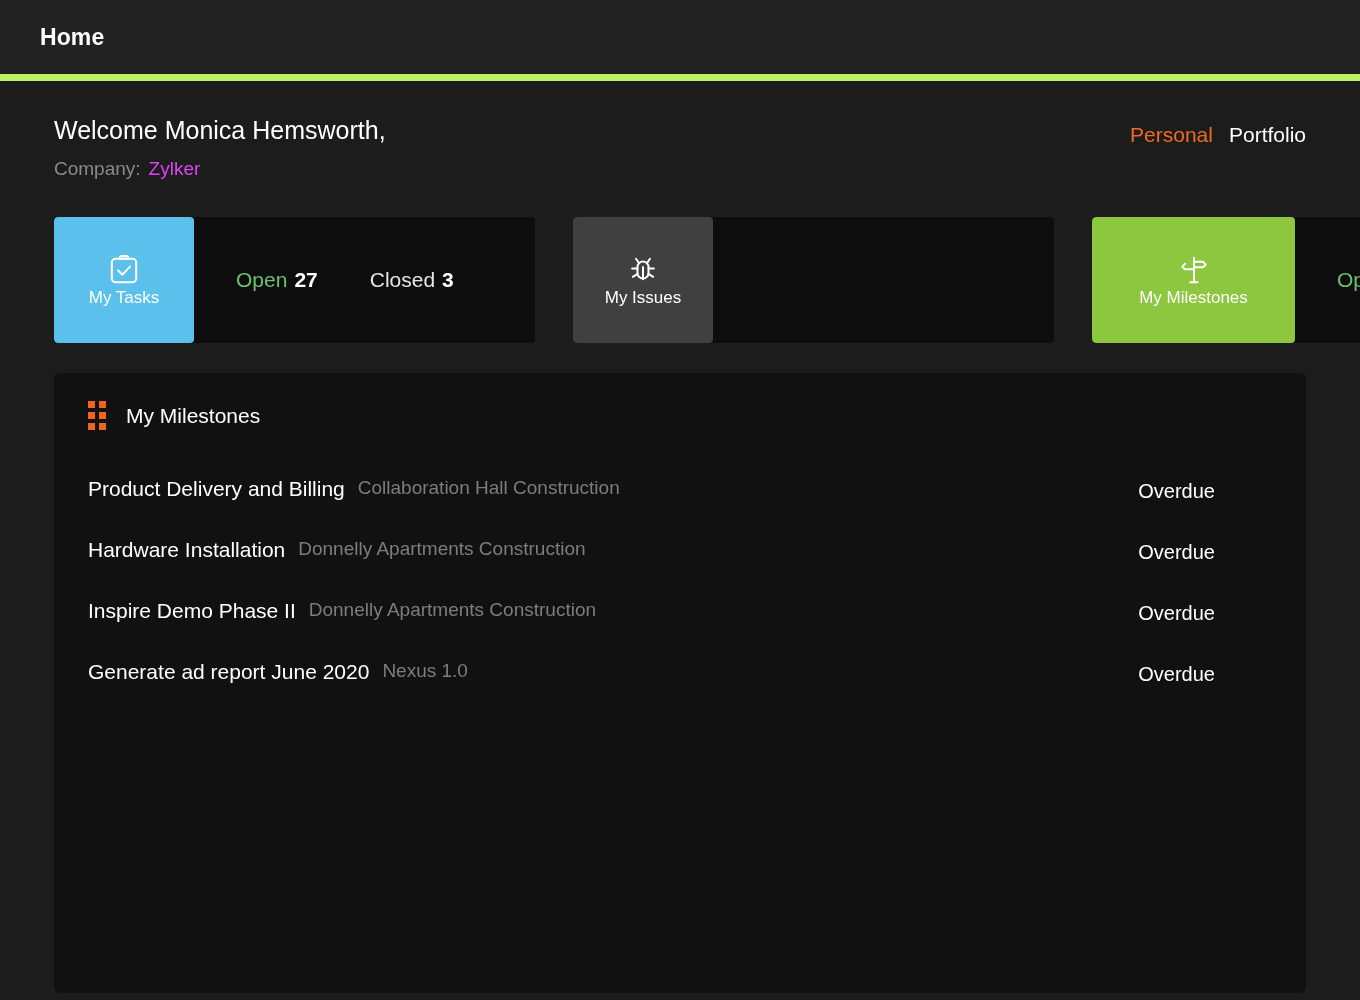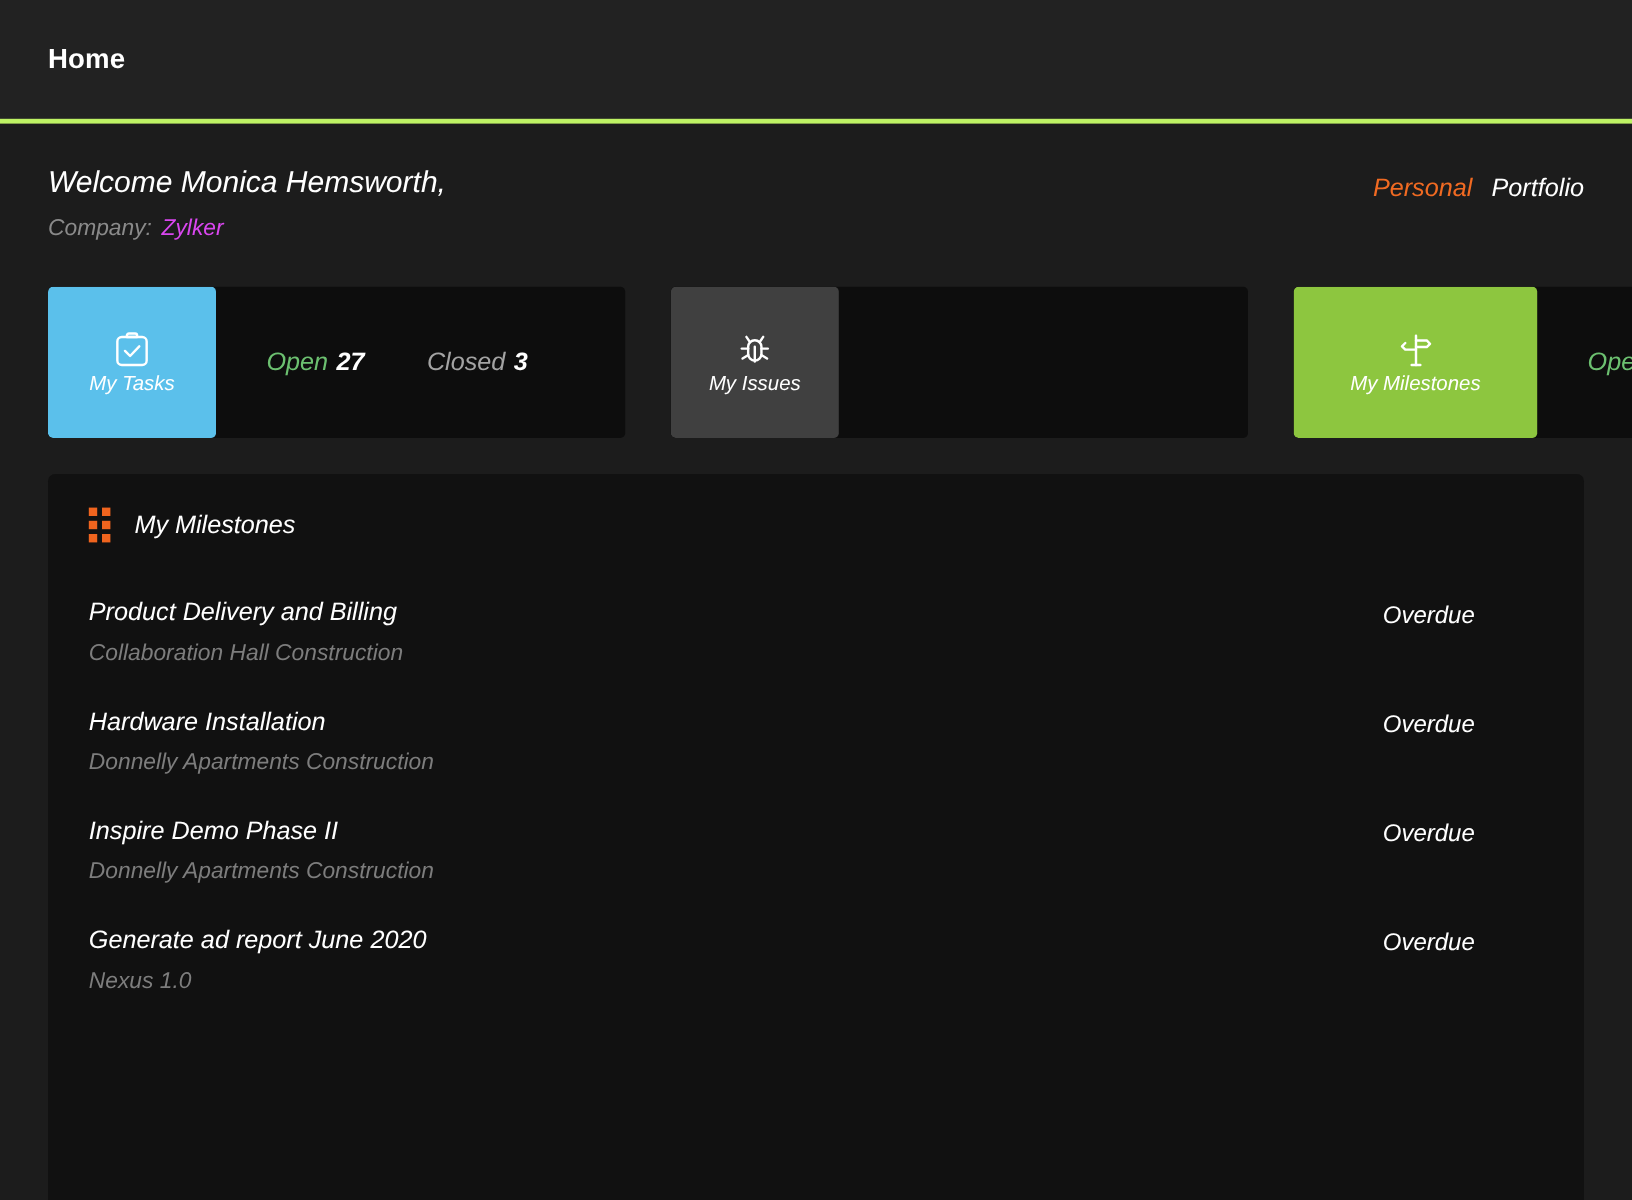--- a/index.html
+++ b/index.html
@@ -12,38 +12,37 @@
 
   body {
     background: #1c1c1c;
     font-family: "Liberation Sans", sans-serif;
     color: #ffffff;
     -webkit-font-smoothing: antialiased;
   }
 
   
   .topbar {
-    height: 103px;
+    height: 81px;
     background: #222222;
-    border-bottom: 4px solid #bef264;
+    border-bottom: 7px solid #bef264;
     display: flex;
     align-items: center;
     padding: 0 40px;
   }
   .topbar-title {
     font-size: 23px;
     font-weight: bold;
     color: #ffffff;
     letter-spacing: 0.1px;
   }
 
   
   .page {
-    padding: 0 40px;
-    font-style: italic;
+    padding: 0 54px;
   }
 
   .welcome-row {
     display: flex;
     align-items: flex-start;
     justify-content: space-between;
     padding-top: 36px;
   }
   .welcome-name {
     font-size: 25px;
@@ -114,21 +113,21 @@
     display: flex;
     align-items: center;
     padding-left: 42px;
     gap: 52px;
   }
   .metric {
     font-size: 21px;
     white-space: nowrap;
   }
   .metric .m-label { color: #6cc070; }
-  .metric.closed .m-label { color: #a3a3a3; text-align: right; }
+  .metric.closed .m-label { color: #e5e5e5; text-align: right; }
   .metric .m-value {
     color: #ffffff;
     font-weight: bold;
     margin-left: 7px;
   }
 
   
   .widget {
     margin-top: 30px;
     background: #111111;
@@ -161,21 +160,21 @@
   }
 
   .milestone-list { margin-top: 24px; }
 
   .milestone-row {
     display: flex;
     align-items: flex-start;
     justify-content: space-between;
     padding: 14px 0 22px 0;
   }
-  .ms-left { display: flex; flex-direction: column; gap: 13px; }
+  .ms-left { display: flex; flex-direction: row; gap: 13px; }
   .ms-name {
     font-size: 21px;
     color: #ffffff;
     line-height: 1.05;
     cursor: pointer;
   }
   .ms-project {
     font-size: 19px;
     color: #7d7d7d;
     line-height: 1.05;

